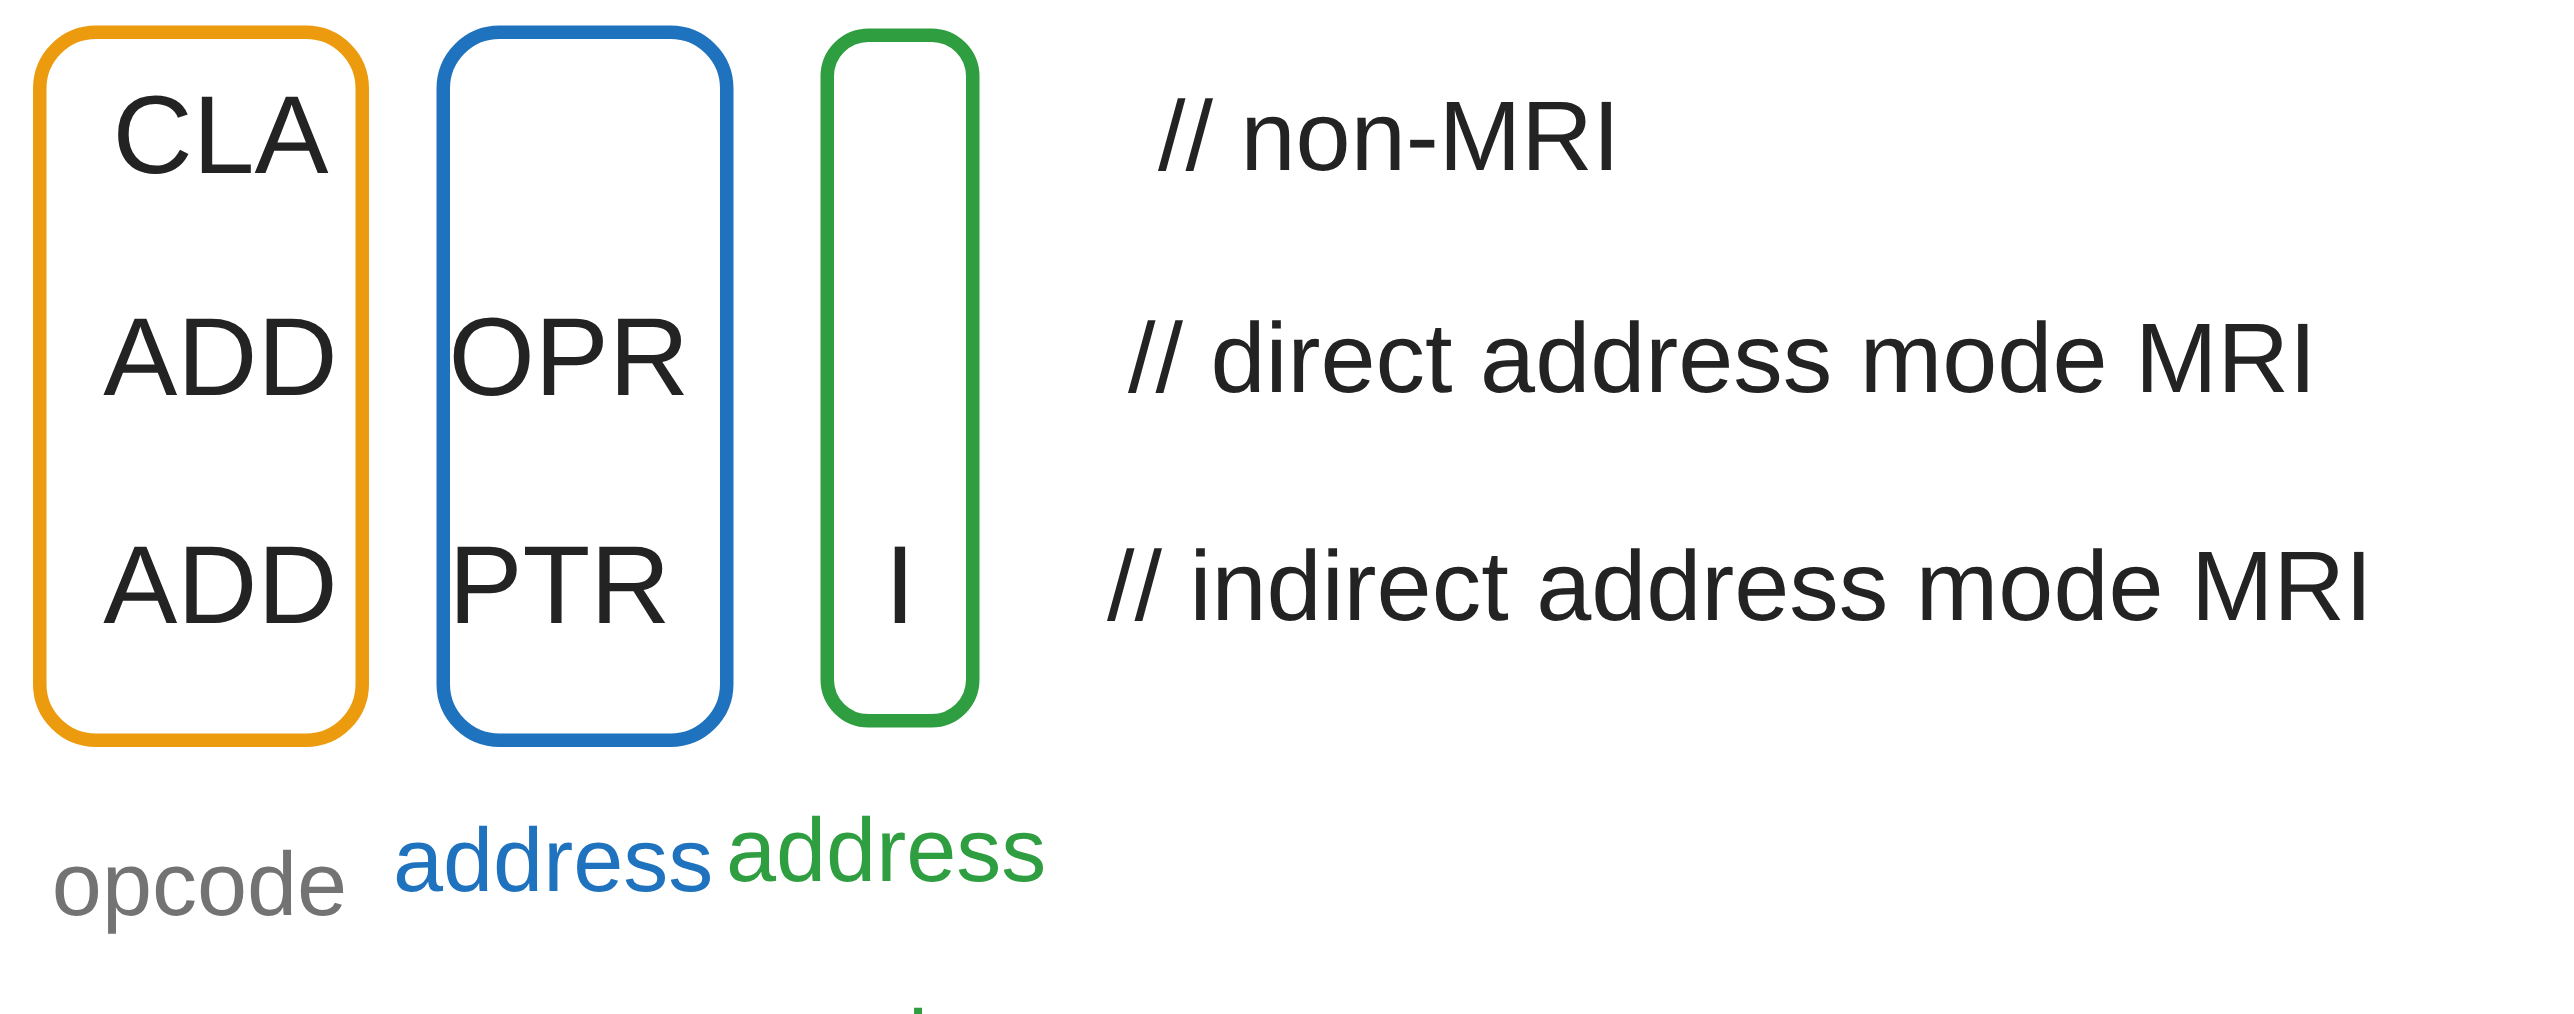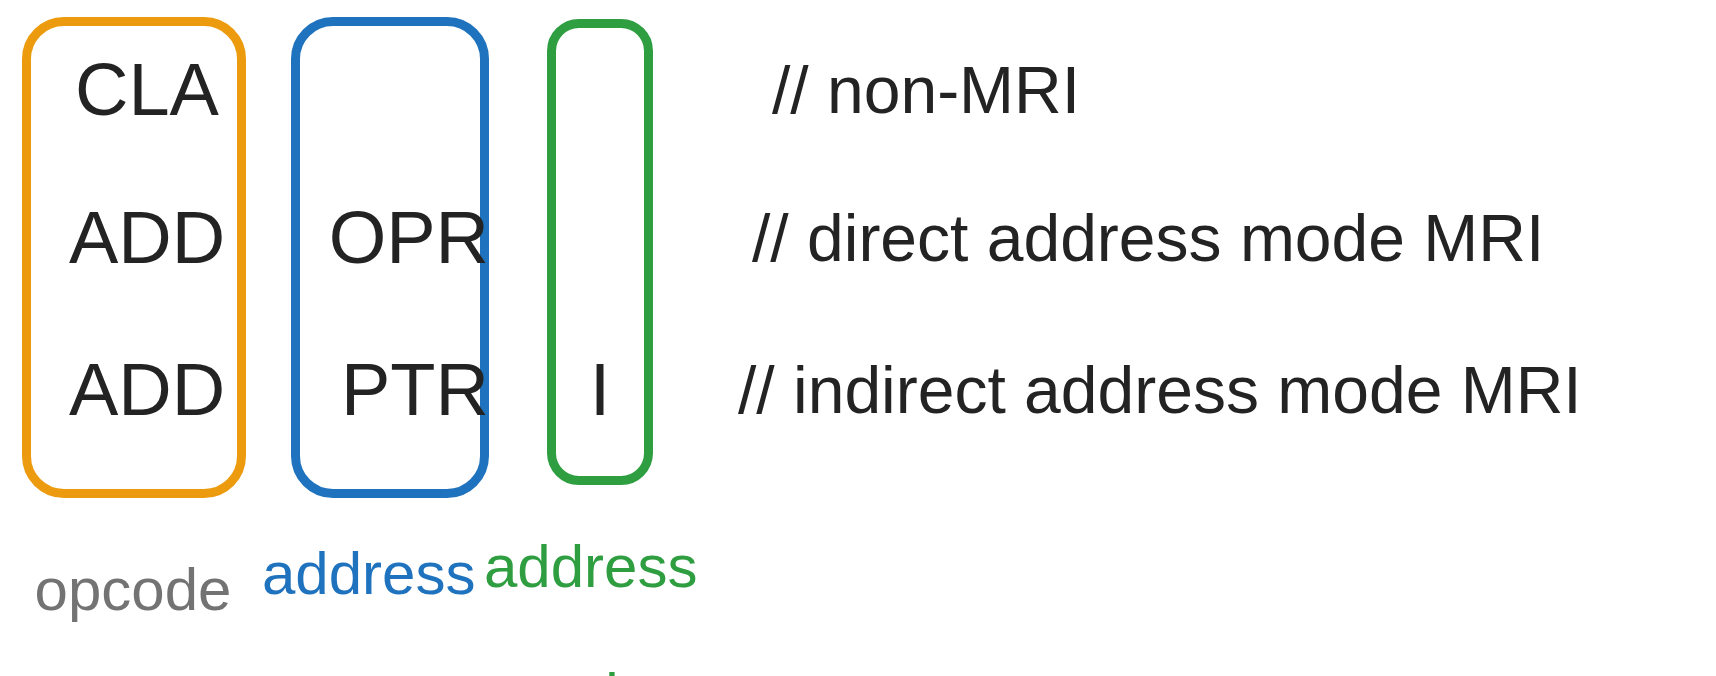--- a/index.html
+++ b/index.html
@@ -83,22 +83,22 @@
   .cell-opcode {
     left: 22px;
     width: 224px;
     text-align: center;
     padding-left: 26px;
     box-sizing: border-box;
   }
   .cell-symbolic {
     left: 291px;
     width: 198px;
-    text-align: right;
-    padding-left: 28px;
+    text-align: left;
+    padding-left: 8px;
     box-sizing: border-box;
   }
   .cell-mode {
     left: 547px;
     width: 106px;
     text-align: center;
     box-sizing: border-box;
   }
   .cell-comment {
     font-size: 66px;

